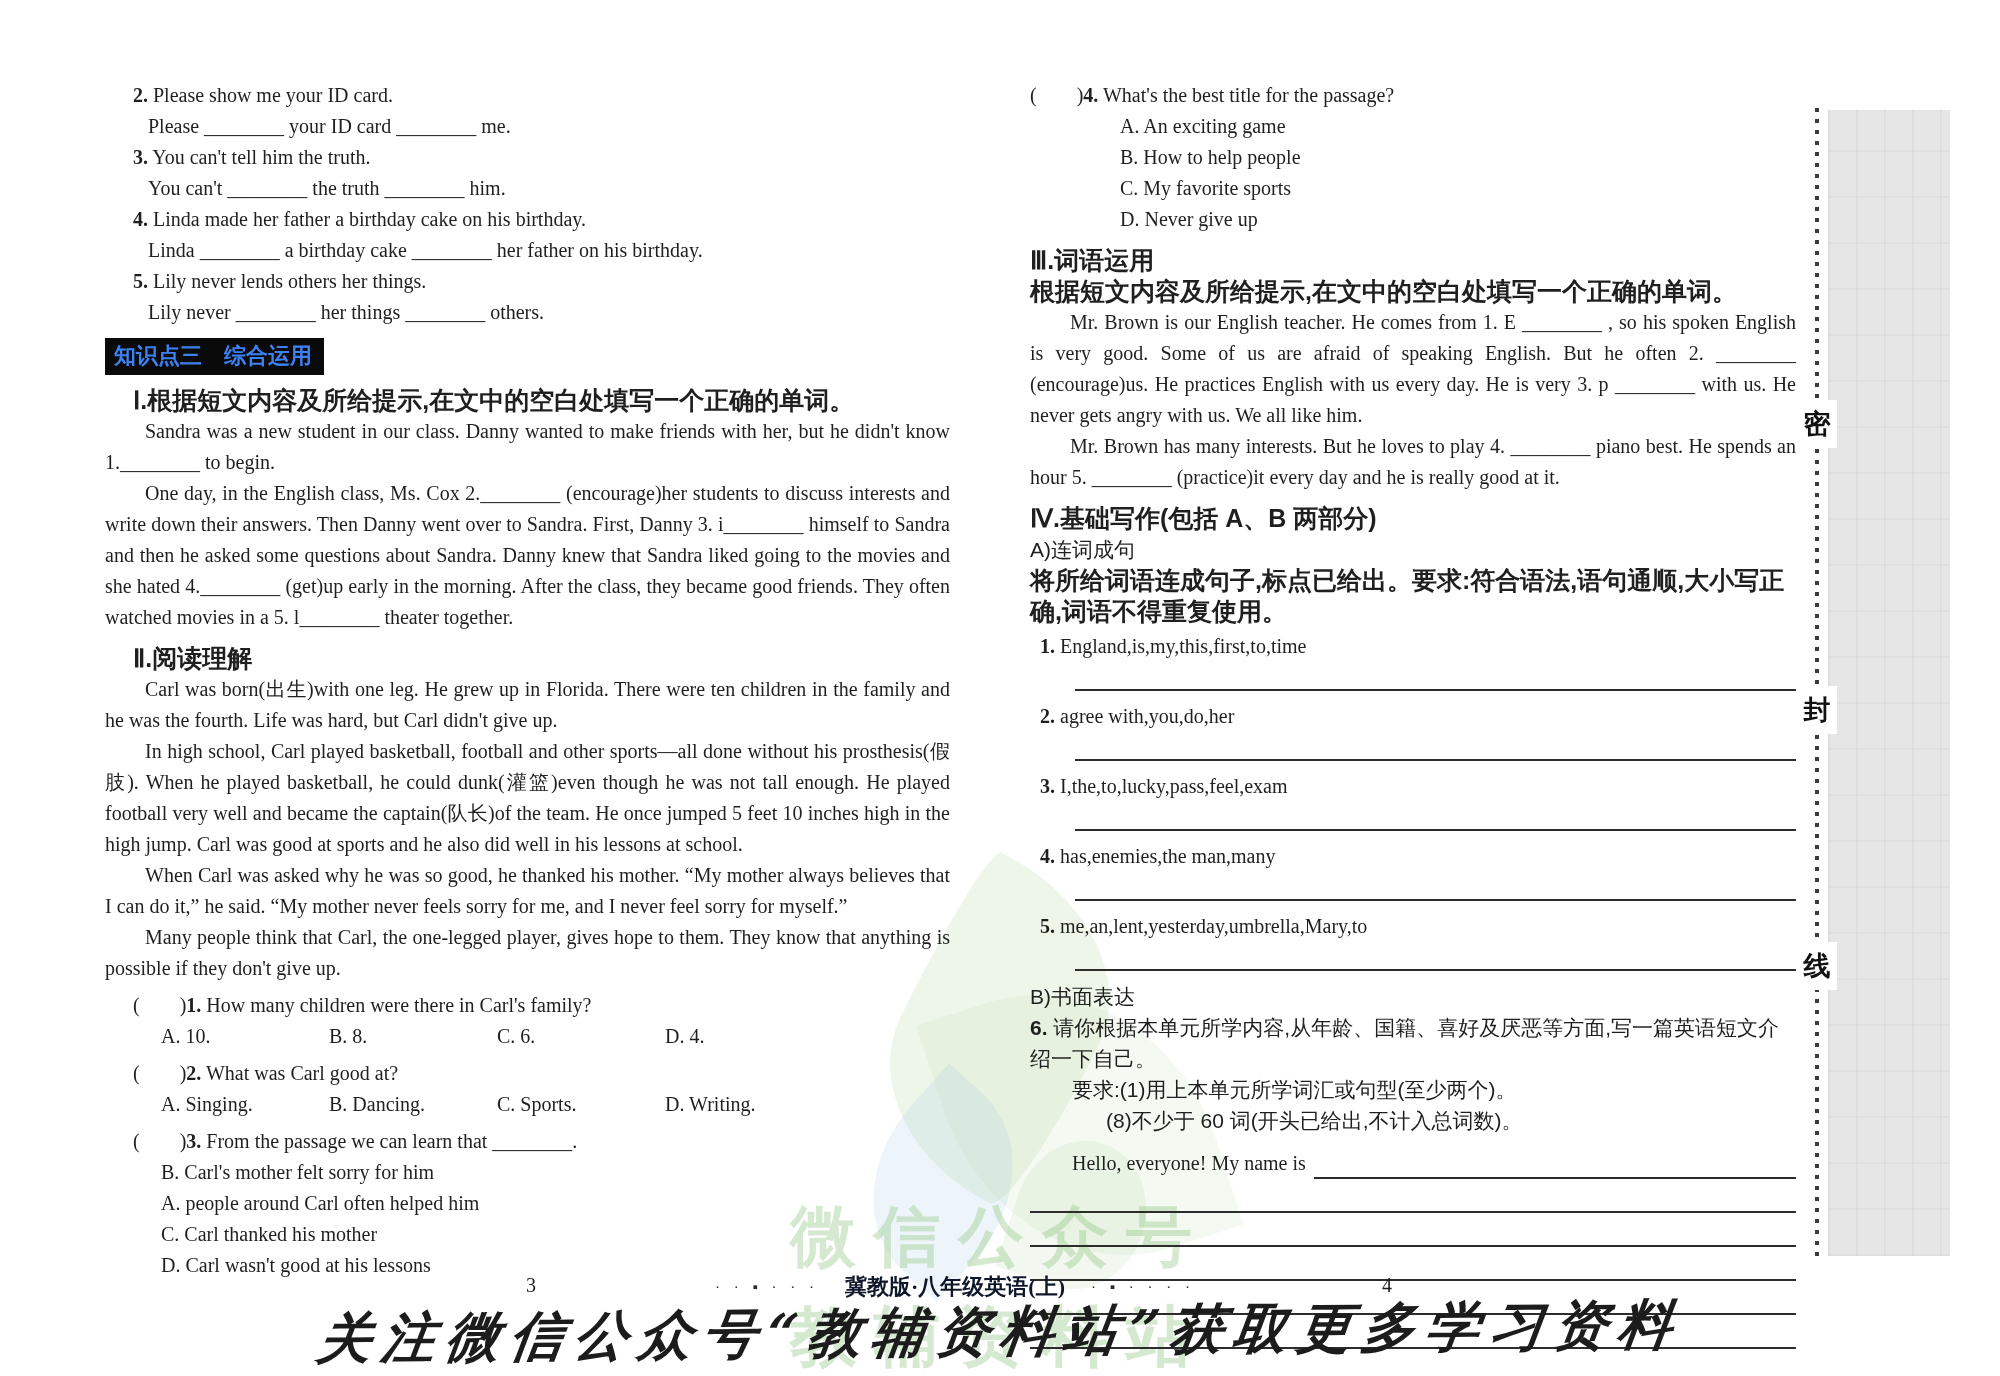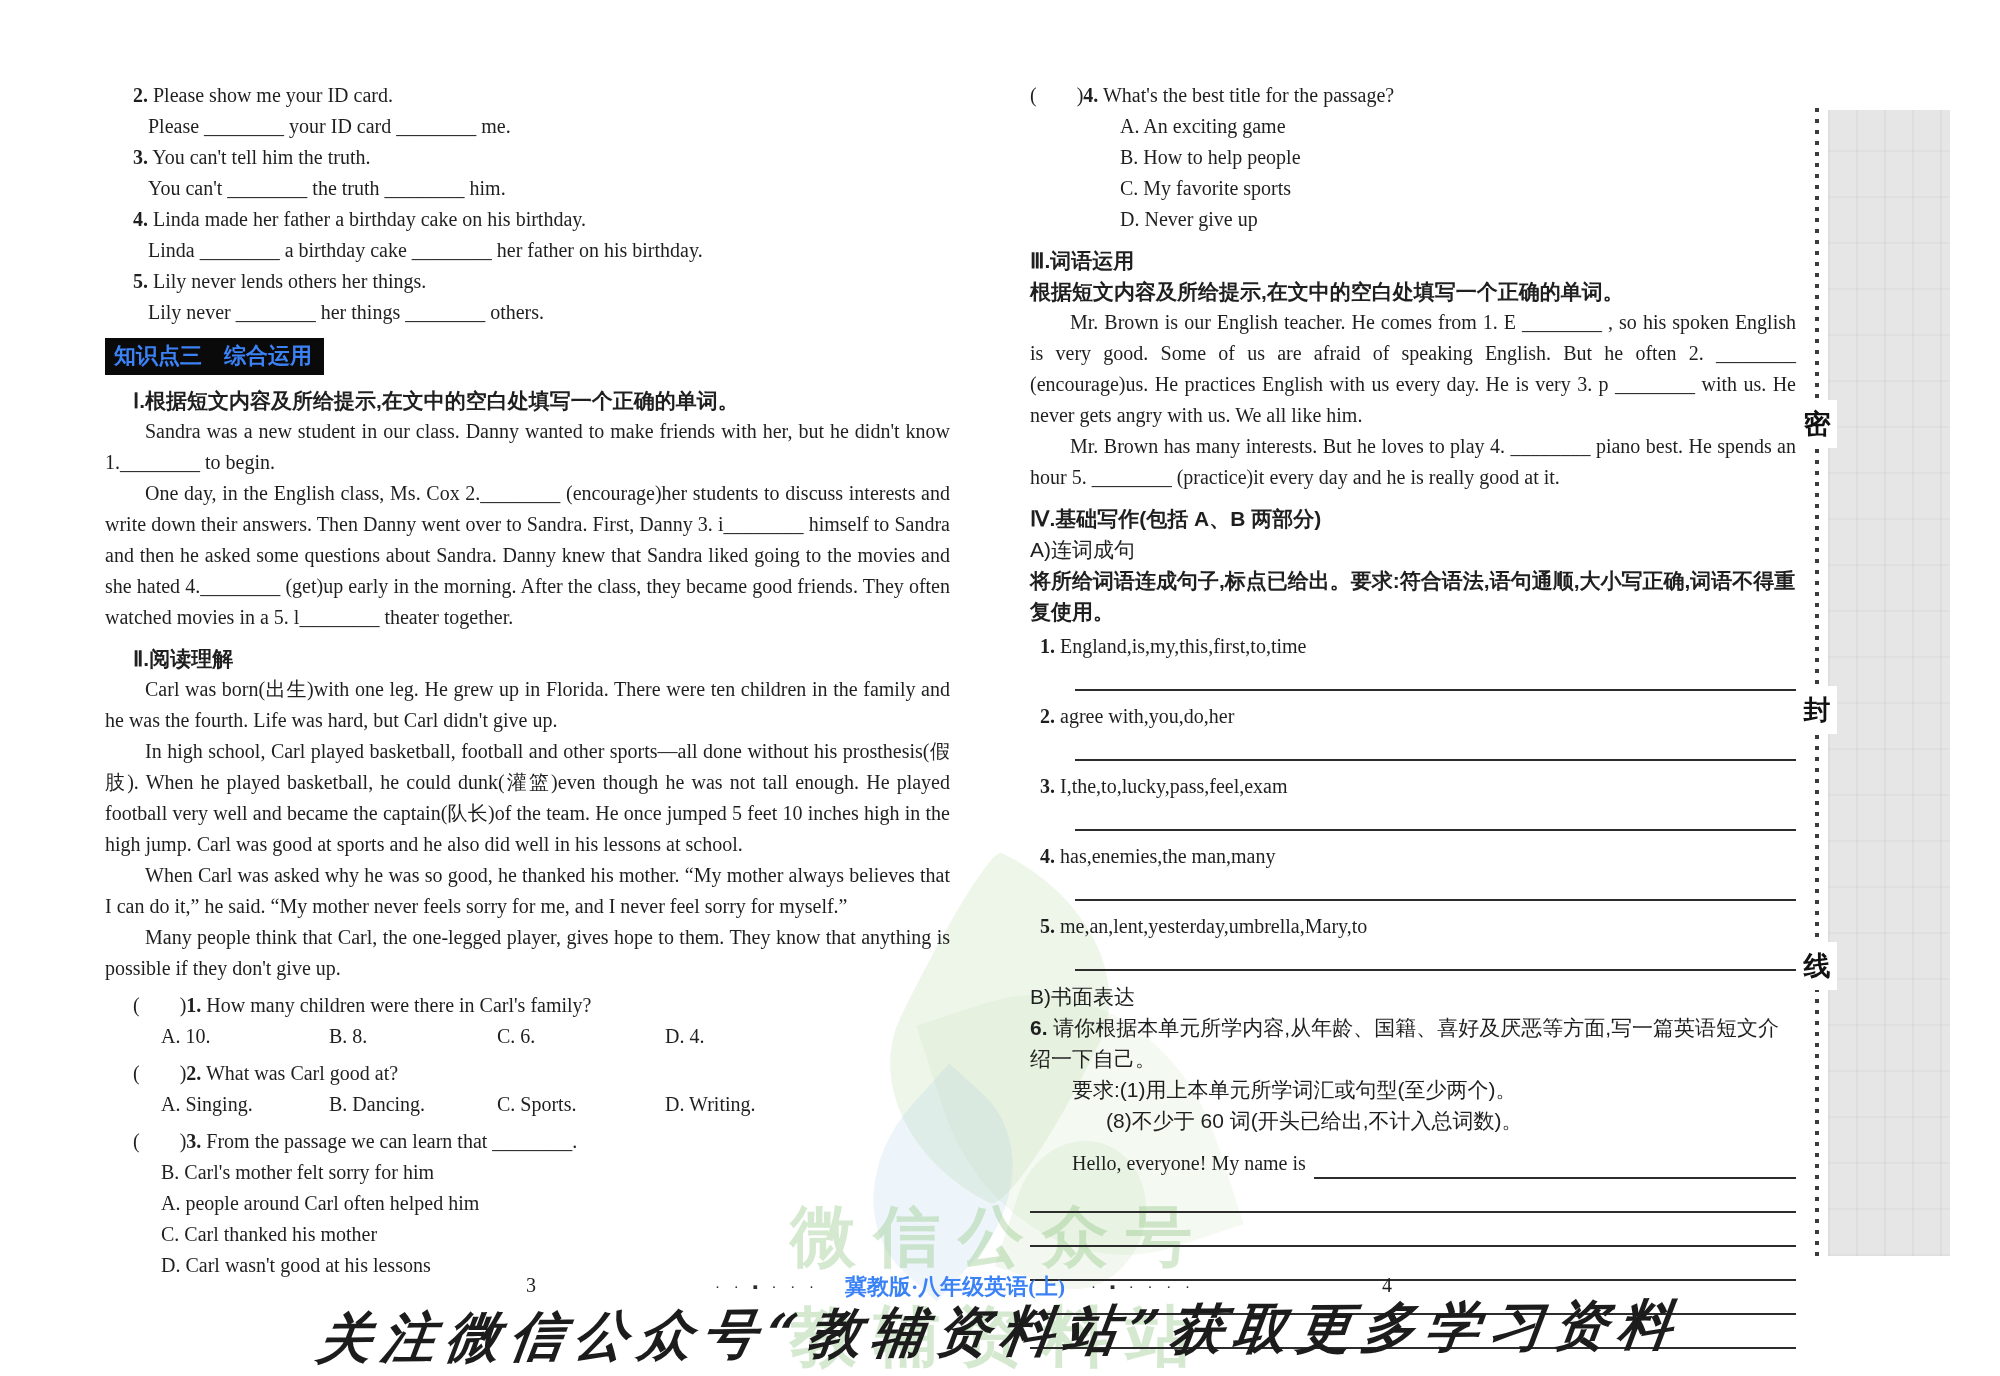--- a/index.html
+++ b/index.html
@@ -20,21 +20,21 @@
          border-radius:50% 50% 50% 0;transform:rotate(18deg);}
   .wm-text{position:absolute;left:0;width:2000px;text-align:center;
            font-family:"Liberation Sans", sans-serif;font-weight:800;font-size:66px;
            letter-spacing:18px;color:rgba(142,198,128,0.38);}
   .wm-text1{top:1192px;}
   .wm-text2{top:1292px;}
 
   
   .en{font-size:20px;line-height:31px;}
   .line{line-height:31px;min-height:31px;}
-  .zh-b{font-family:"Liberation Sans", sans-serif;font-weight:700;font-size:21px;line-height:31px;}
+  .zh-b{font-family:"Liberation Sans", sans-serif;font-weight:700;font-size:25px;line-height:31px;}
   .zh{font-family:"Liberation Sans", sans-serif;font-size:21px;line-height:31px;}
   b.n{font-weight:700;}
   .para{text-align:justify;text-indent:2em;font-size:20px;line-height:31px;}
   .indent1{padding-left:28px;}
   .indent2{padding-left:43px;}
 
   
   .page{position:absolute;top:80px;z-index:1;}
   .page-left{left:105px;width:845px;}
   .page-right{left:1030px;width:766px;}
@@ -70,21 +70,21 @@
     background:repeating-linear-gradient(to bottom,#3b3b3b 0 4px, transparent 4px 11px);}
   .seal-char{position:absolute;left:1797px;width:40px;text-align:center;z-index:2;
     background:#ffffff;font-family:"Liberation Sans", sans-serif;font-weight:700;
     font-size:27px;color:#111;padding:6px 0;}
   .seal-c1{top:400px;} .seal-c2{top:686px;} .seal-c3{top:942px;}
 
   
   .footer{position:absolute;left:0;top:1272px;width:1910px;display:flex;justify-content:center;
           align-items:center;gap:26px;z-index:2;}
   .footer-dots{font-size:15px;letter-spacing:5px;color:#2d2d2d;}
-  .footer-label{font-size:22px;font-weight:700;font-family:"Liberation Serif", serif;color:#3b82f6;}
+  .footer-label{font-size:22px;font-weight:700;font-family:"Liberation Serif", serif;color:#0f172a;}
   .page-num{position:absolute;font-size:20px;z-index:2;color:#1f1f1f;}
   .pn-3{left:526px;top:1274px;}
   .pn-4{left:1382px;top:1274px;}
 
   
   .calligraphy{position:absolute;left:0;top:1296px;width:2000px;text-align:center;z-index:3;
     font-family:"DejaVu Serif", serif;font-style:italic;font-weight:600;font-size:54px;
     letter-spacing:10px;color:#1c1c1c;transform:skewX(-8deg) rotate(-0.6deg);}
 </style>
 </head>

